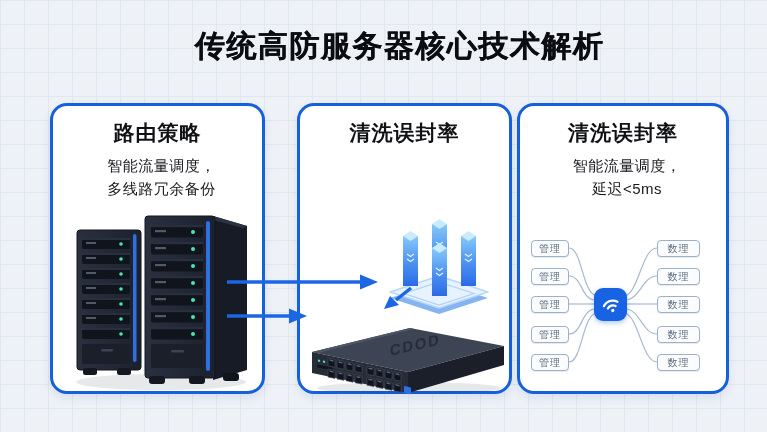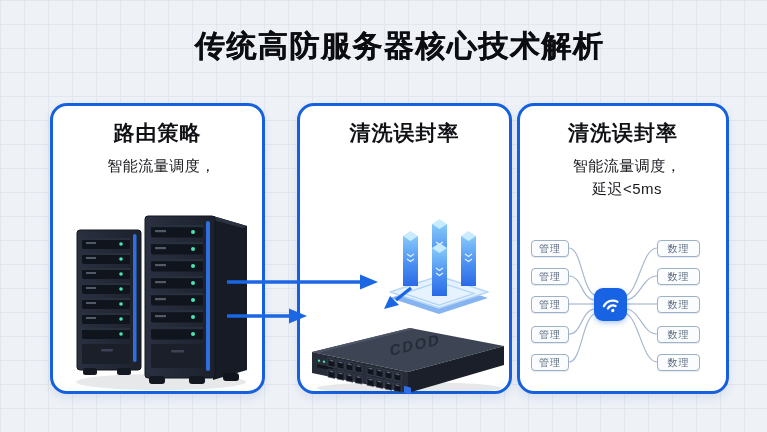--- a/index.html
+++ b/index.html
@@ -62,20 +62,21 @@
 </style>
 </head>
 <body>
 
 <div class="page-title">传统高防服务器核心技术解析</div>
 
 <div class="panel panel-1">
   <div class="panel-title">路由策略</div>
   <div class="panel-desc">
     <span>智能流量调度，</span><br>
+    <span>多线路冗余备份</span>
   </div>
 
   <svg class="illus" style="left:8px; top:102px;" width="200" height="185" viewBox="0 0 200 185">
     <defs>
       <linearGradient id="towerFace" x1="0" y1="0" x2="1" y2="0">
         <stop offset="0" stop-color="#2a3040"></stop>
           <stop offset="1" stop-color="#1c212d"></stop>
       </linearGradient>
     </defs>
     <ellipse cx="100" cy="174" rx="85" ry="8" fill="rgba(20,30,50,0.10)"></ellipse>

